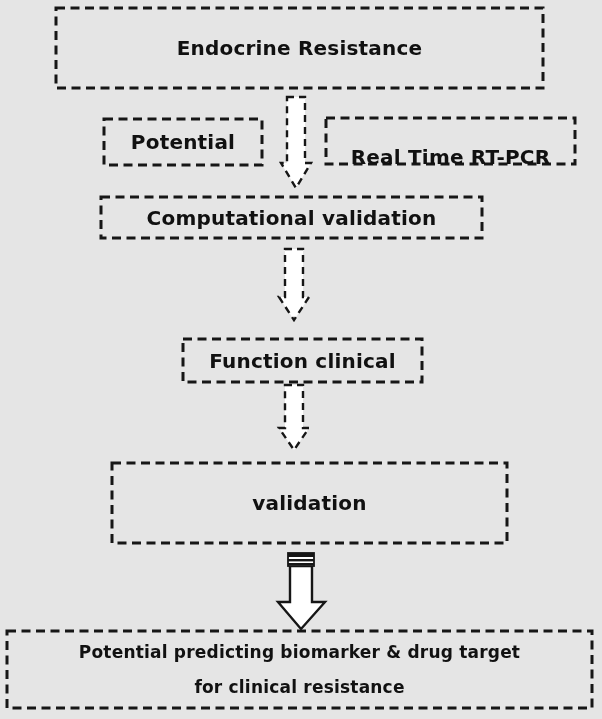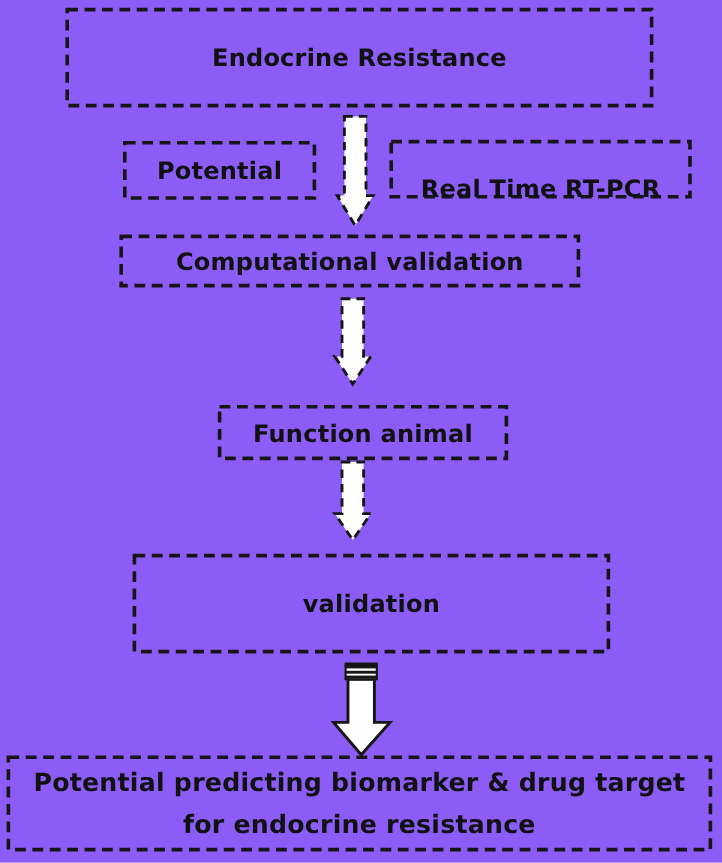--- a/index.html
+++ b/index.html
@@ -4,21 +4,21 @@
 <style>
   html, body {
     margin: 0;
     padding: 0;
     background: #ffffff;
   }
   .canvas {
     position: relative;
     width: 602px;
     height: 719px;
-    background: #8b5cf6;
+    background: #e5e5e5;
     font-family: "DejaVu Sans", "Liberation Sans", sans-serif;
     color: #111111;
     overflow: hidden;
   }
   .layer {
     position: absolute;
     left: 0;
     top: 0;
     width: 602px;
     height: 719px;
@@ -38,21 +38,21 @@
   .node .ln {
     display: block;
   }
   
   #box-source        { left: 56px;  top: 8px;   width: 487px; height: 80px; line-height: 31px; }
   #box-microarray    { left: 104px; top: 119px; width: 158px; height: 46px; }
   #box-rtpcr         { left: 326px; top: 134px; width: 249px; height: 46px; }
   #box-computational { left: 101px; top: 197px; width: 381px; height: 41px; }
   #box-function      { left: 183px; top: 339px; width: 239px; height: 43px; }
   #box-invivo        { left: 112px; top: 463px; width: 395px; height: 80px; line-height: 33px; }
-  #box-outcome       { left: 7px;   top: 631px; width: 585px; height: 77px; line-height: 35px; font-size: 21px; }
+  #box-outcome       { left: 7px;   top: 631px; width: 585px; height: 77px; line-height: 35px; font-size: 17px; }
 </style>
 </head>
 <body>
 
 <div class="canvas">
 
   <svg class="layer" viewBox="0 0 602 719">
     <g fill="none" stroke="#161616" stroke-width="3" stroke-dasharray="9 5.5">
       <rect x="56" y="8" width="487" height="80"></rect>
       <rect x="104" y="119" width="158" height="46"></rect>
@@ -88,25 +88,25 @@
 
   <div class="node" id="box-rtpcr">
     <span class="ln">Real Time RT-PCR</span>
   </div>
 
   <div class="node" id="box-computational">
     <span class="ln">Computational validation</span>
   </div>
 
   <div class="node" id="box-function">
-    <span class="ln">Function animal</span>
+    <span class="ln">Function clinical</span>
   </div>
 
   <div class="node" id="box-invivo">
     <span class="ln">validation</span>
   </div>
 
   <div class="node" id="box-outcome">
     <span class="ln">Potential predicting biomarker &amp; drug target</span>
-    <span class="ln">for endocrine resistance</span>
+    <span class="ln">for clinical resistance</span>
   </div>
 
 </div>
 
 </body></html>

